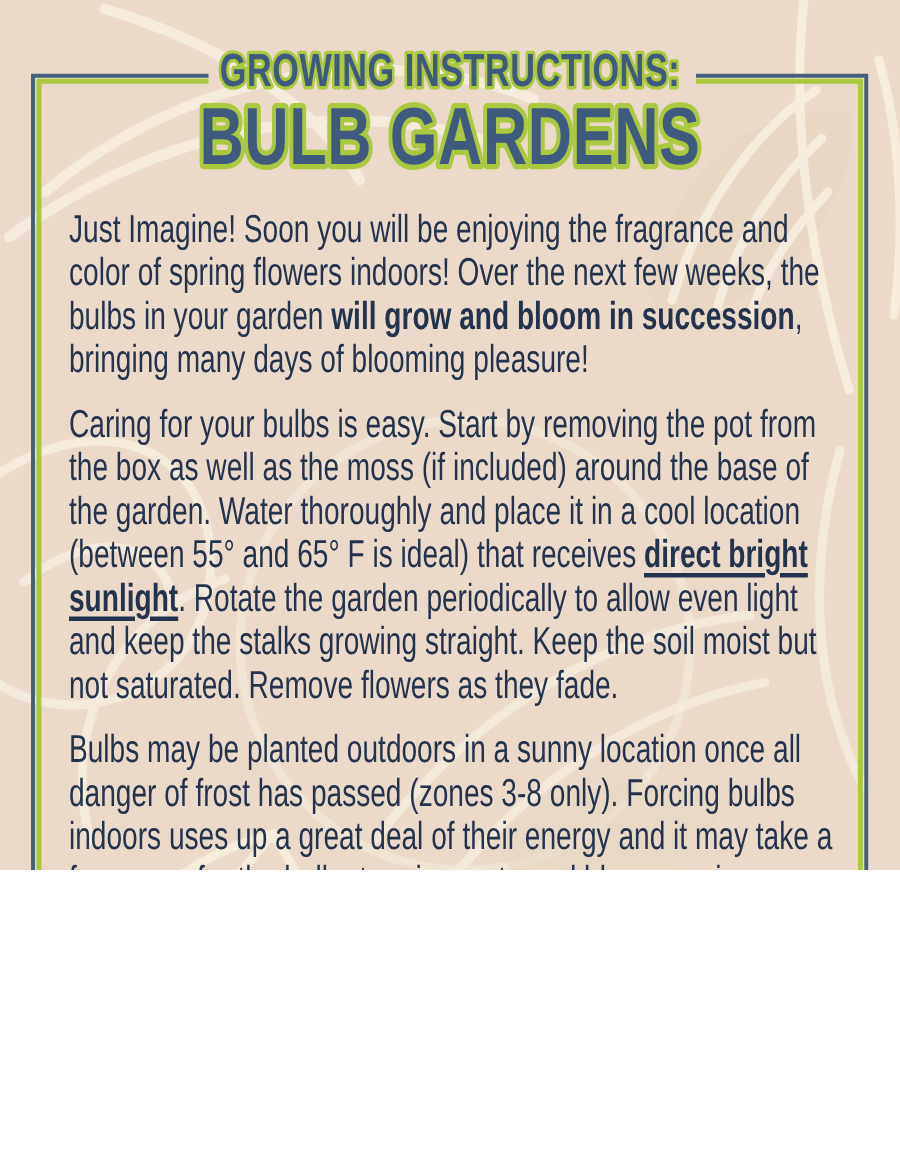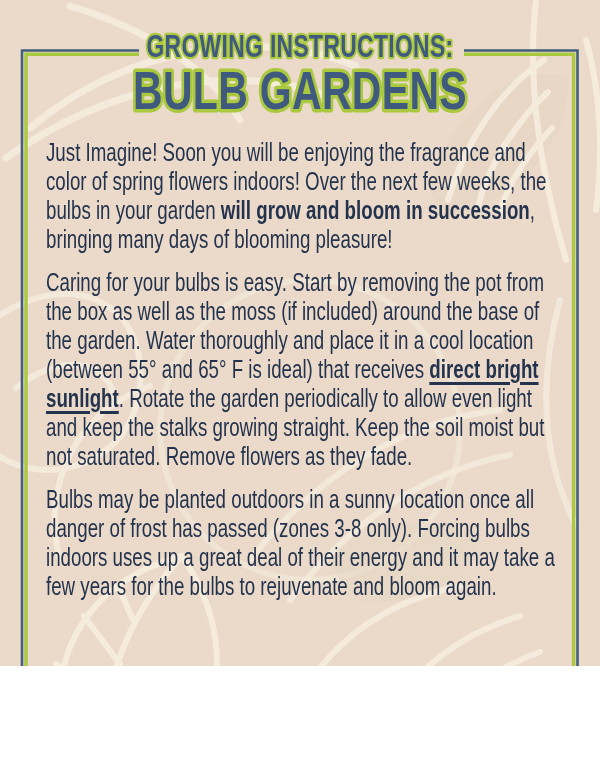--- a/index.html
+++ b/index.html
@@ -1,17 +1,17 @@
 <!DOCTYPE html>
 <html style="--background: #ebdaca; --pattern-line: #f6edde; --pattern-fill: #e6d5c2; --accent-green: #aac93e; --border-navy: #435f7d; --title-navy: #40597f; --text-navy: #24334d;"><head>
 <meta charset="utf-8">
 <style>
   html,body{margin:0;padding:0;background:#fff;}
   .page{
-    position:relative;width:600px;height:666px;overflow:hidden;
+    position:relative;width:600px;height:580px;overflow:hidden;
     background:var(--background,#ebdaca);
     font-family:"Liberation Sans",sans-serif;
   }
   .layer{position:absolute;left:0;top:0;}
   
   .pat-line{stroke:var(--pattern-line,#f6edde);fill:none;stroke-linecap:round;}
   .pat-fill{fill:var(--pattern-fill,#e6d5c2);stroke:none;}
   
   .frame-navy{stroke:var(--border-navy,#435f7d);fill:none;}
   .frame-green{stroke:var(--accent-green,#aac93e);fill:none;}

